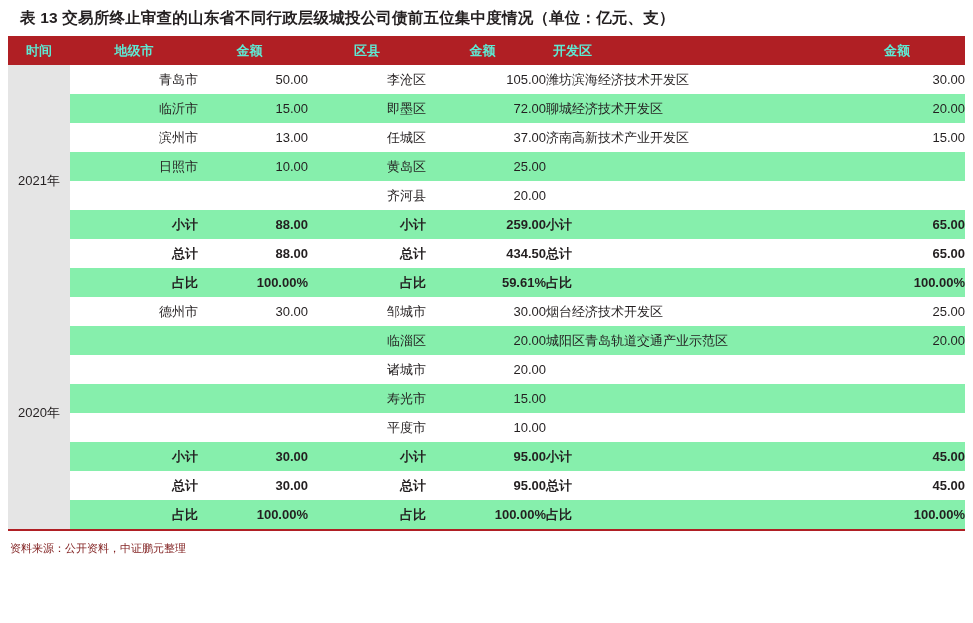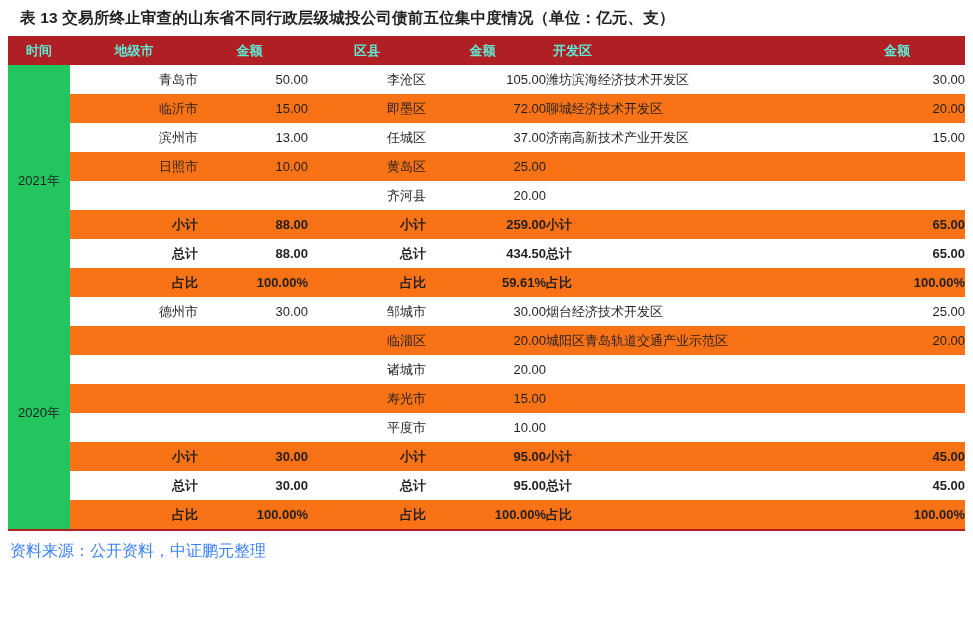--- a/index.html
+++ b/index.html
@@ -55,42 +55,42 @@
   .th-center { text-align: center; }
   .th-left { text-align: left; padding-left: 7px !important; }
   .th-right { text-align: center; padding-right: 7px !important; }
 
   
   .c-center { text-align: right; }
   .c-left { text-align: left; padding-left: 7px; }
   .c-right { text-align: right; padding-right: 7px; }
 
   
-  .shade { background: #f97316; }
+  .shade { background: #86efac; }
   .white { background: #ffffff; }
 
   
   .year-cell {
-    background: #22c55e;
+    background: #e5e5e5;
     text-align: center;
     font-size: 13px;
     color: #231f20;
     border-right: 1px solid #ffffff;
   }
   .bold { font-weight: bold; }
 
   
   .table-wrap {
     border-bottom: 2px solid #b01f24;
     width: 957px;
   }
   .source {
-    font-size: 16px;
+    font-size: 11px;
     padding: 10px 0 0 2px;
-    color: #3b82f6;
+    color: #7f1d1d;
   }
   td.sep { border-right: 1px solid #ffffff; }
 </style>
 </head>
 <body>
 
 <div class="page">
 
   <div class="doc-title">表 13 交易所终止审查的山东省不同行政层级城投公司债前五位集中度情况（单位：亿元、支）</div>
 

